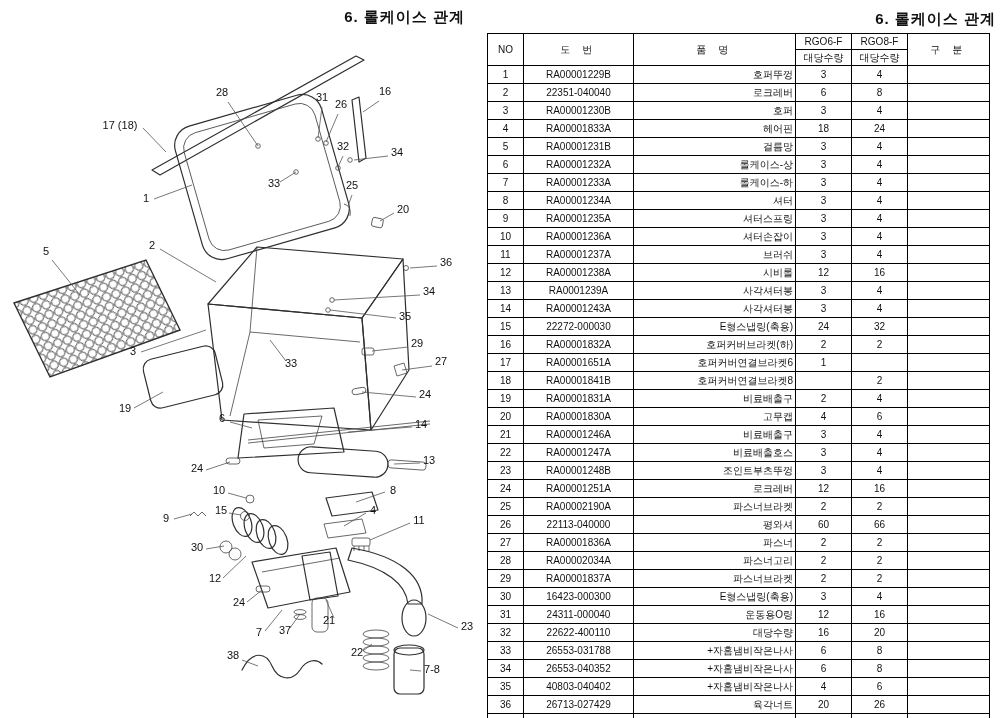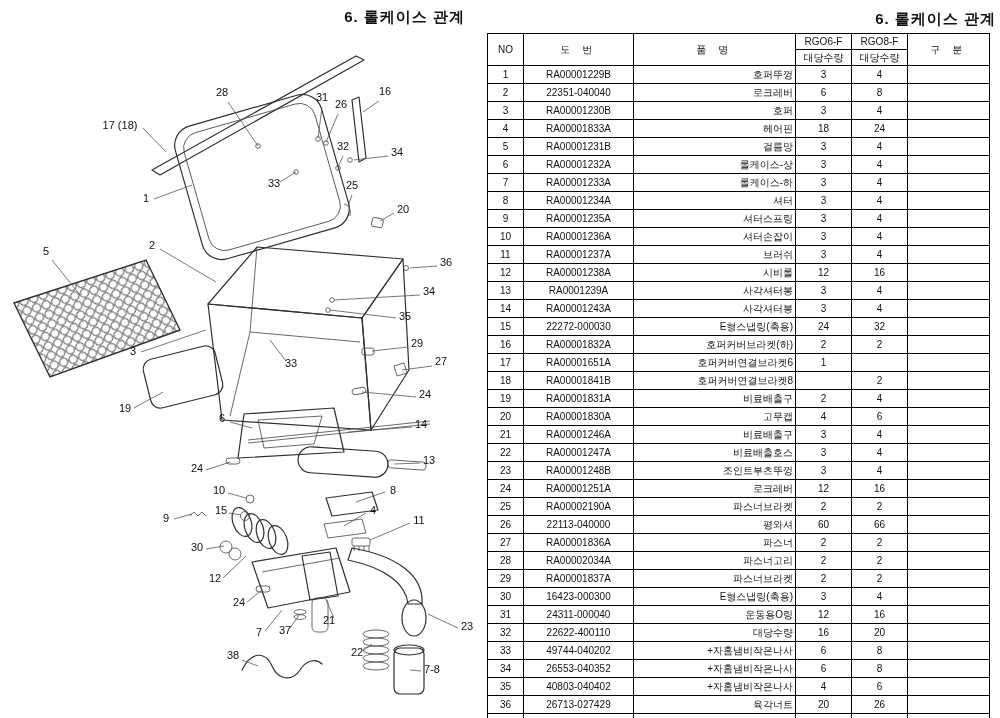--- a/index.html
+++ b/index.html
@@ -504,21 +504,21 @@
           <tr>
             <td>32</td>
             <td>22622-400110</td>
             <td class="name-cell">대당수량</td>
             <td>16</td>
             <td>20</td>
             <td></td>
           </tr>
           <tr>
             <td>33</td>
-            <td>49744-040202</td>
+            <td>26553-031788</td>
             <td class="name-cell">+자홈냄비작은나사</td>
             <td>6</td>
             <td>8</td>
             <td></td>
           </tr>
           <tr>
             <td>34</td>
             <td>26553-040352</td>
             <td class="name-cell">+자홈냄비작은나사</td>
             <td>6</td>

